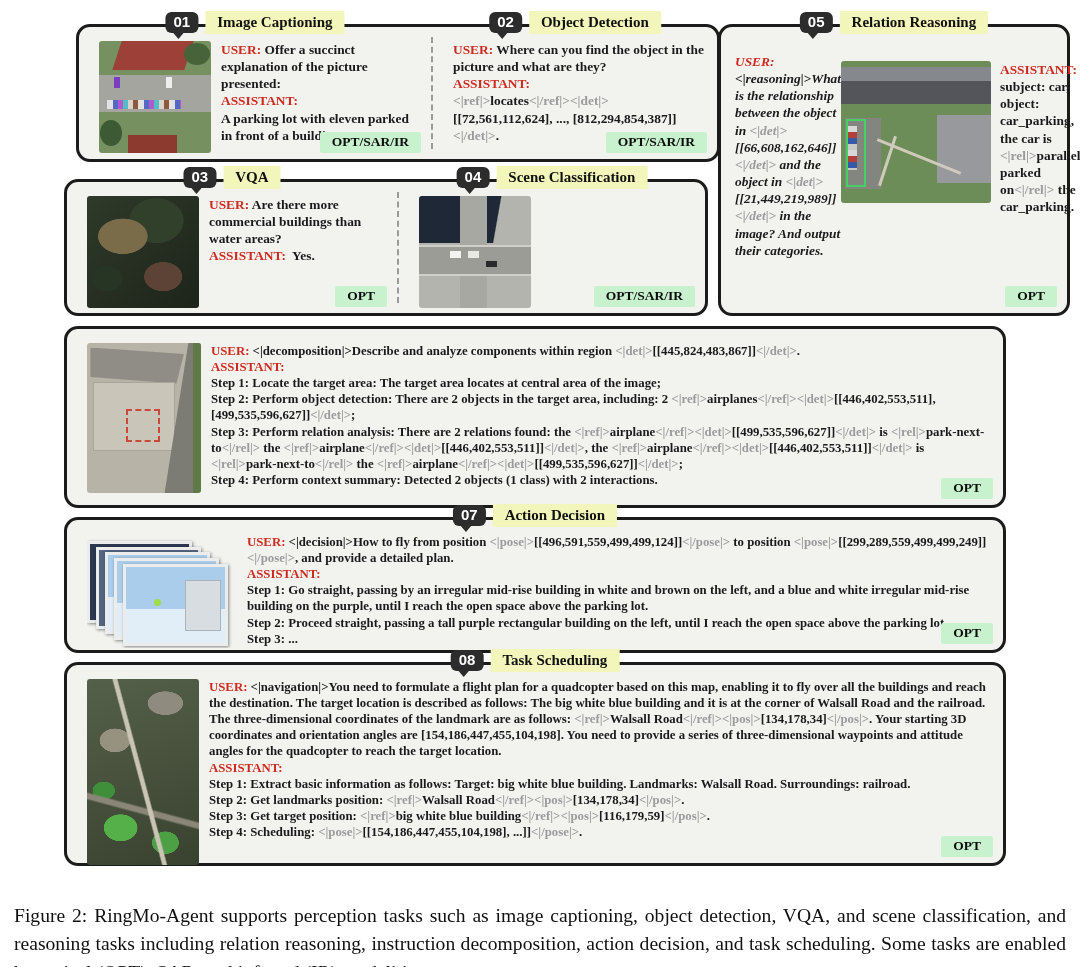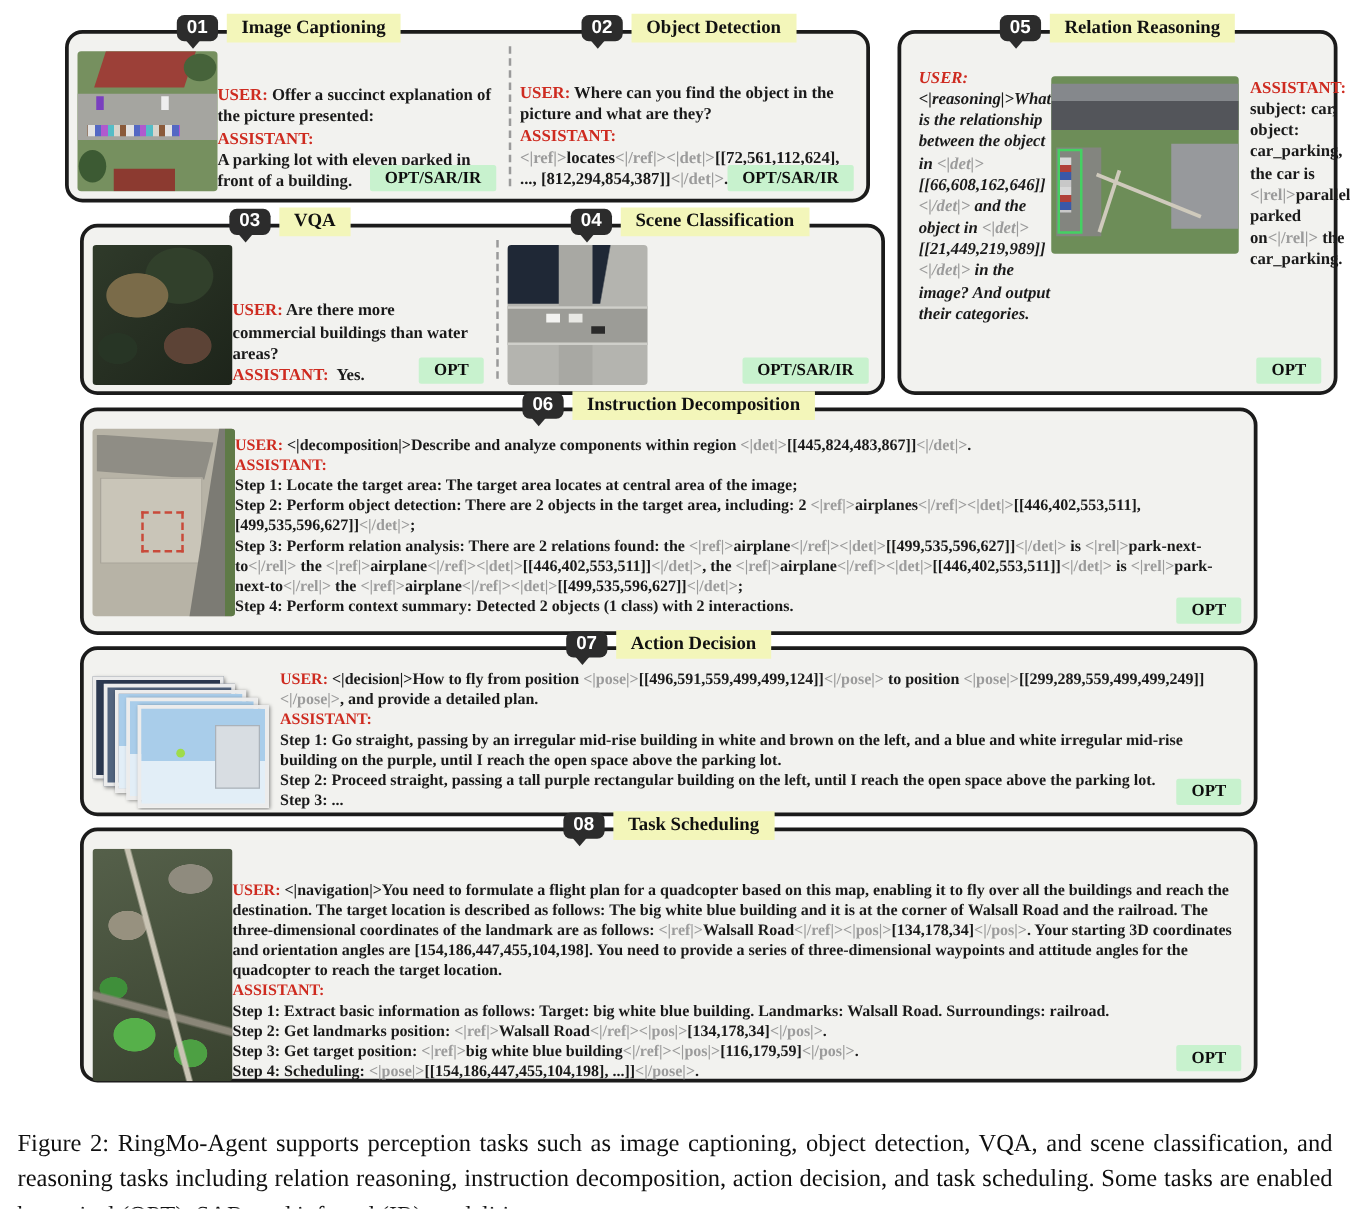--- a/index.html
+++ b/index.html
@@ -17,21 +17,21 @@
        display:flex;align-items:center;gap:7px;z-index:3;white-space:nowrap;}
   .num{position:relative;background:#2c2c2c;color:#fff;font-weight:bold;
        font-size:15px;padding:2px 8px 3px;border-radius:6px;line-height:1.1;
        font-family:"Liberation Sans","DejaVu Sans",sans-serif;}
   .num::after{content:"";position:absolute;left:7px;bottom:-6px;
        border:6px solid transparent;border-top:7px solid #2c2c2c;border-bottom:0;}
   .tlabel{background:#f3f6ba;color:#111;font-weight:bold;font-size:15px;
        padding:2px 12px 3px;line-height:1.2;}
 
   
-  .body{display:flex;padding:14px 12px 8px 7px;flex:1;box-sizing:border-box;align-items:flex-end;}
+  .body{display:flex;gap:10px;padding:14px 12px 8px 20px;flex:1;box-sizing:border-box;}
   .textcol{flex:1;min-width:0;}
   .rich{font-size:13.4px;line-height:1.28;color:#1a1a1a;}
   .rich .rl{white-space:pre-wrap;}
   .small .rich{font-size:12.8px;line-height:1.26;}
   .sg-u,.sg-a{color:#ce2b20;font-weight:bold;}
   .sg-b{color:#1a1a1a;font-weight:bold;}
   .sg-t{color:#9b9b9b;font-weight:bold;}
 
   .badge{position:absolute;right:10px;bottom:6px;background:#c8f2ce;color:#0d0d0d;
          font-weight:bold;font-size:13.5px;padding:2px 12px 3px;border-radius:2px;z-index:2;}
@@ -100,21 +100,21 @@
       linear-gradient(75deg,transparent 46%,#c9c4b4 47%,#c9c4b4 49%,transparent 50%),
       linear-gradient(15deg,transparent 30%,#8a8678 31%,#8a8678 33%,transparent 34%),
       radial-gradient(30px 20px at 70% 13%,#8f8b7e 0 58%,transparent 60%),
       radial-gradient(26px 20px at 25% 33%,#97917f 0 58%,transparent 60%),
       radial-gradient(30px 24px at 30% 80%,#56b04a 0 55%,transparent 57%),
       radial-gradient(24px 20px at 70% 88%,#4da043 0 55%,transparent 57%),
       radial-gradient(20px 16px at 15% 60%,#3f8f3a 0 55%,transparent 57%),
       linear-gradient(160deg,#55604a,#39422f);}
 
   
-  #box1{left:52px;top:24px;width:644px;height:138px;}
+  #box1{left:76px;top:24px;width:644px;height:138px;}
   #box2{left:64px;top:179px;width:644px;height:137px;}
   #p05{left:718px;top:24px;width:352px;height:292px;}
   #p06{left:64px;top:326px;width:942px;height:182px;}
   #p07{left:64px;top:517px;width:942px;height:136px;}
   #p08{left:64px;top:662px;width:942px;height:204px;}
   #box1 .half1{flex:0 0 352px;}
   #box2 .half1{flex:0 0 330px;}
 
   #p05{display:flex;flex-direction:row;padding:24px 14px 8px;}
   #p05 .userblock{margin-top:2px;font-style:italic;}
@@ -228,24 +228,20 @@
           <i class="el car1"></i>
           <i class="el car2"></i>
           <i class="el car3"></i>
         </div>
       </div>
       <div class="badge">OPT/SAR/IR</div>
     </section>
   </div>
 
   <section class="panel small" id="p06">
-    <div class="tab">
-      <span class="num">06</span>
-      <span class="tlabel">Instruction Decomposition</span>
-    </div>
     <div class="body">
       <div class="img img06">
         <i class="el term"></i>
         <i class="el apron"></i>
         <i class="el road"></i>
         <i class="el grass"></i>
         <i class="el rbox"></i>
       </div>
       <div class="textcol rich">
           <div class="rl"><span class="sg-u">USER:</span><span class="sg-b"> &lt;|decomposition|&gt;Describe and analyze components within region </span><span class="sg-t">&lt;|det|&gt;</span><span class="sg-b">[[445,824,483,867]]</span><span class="sg-t">&lt;|/det|&gt;</span><span class="sg-b">.</span></div>

